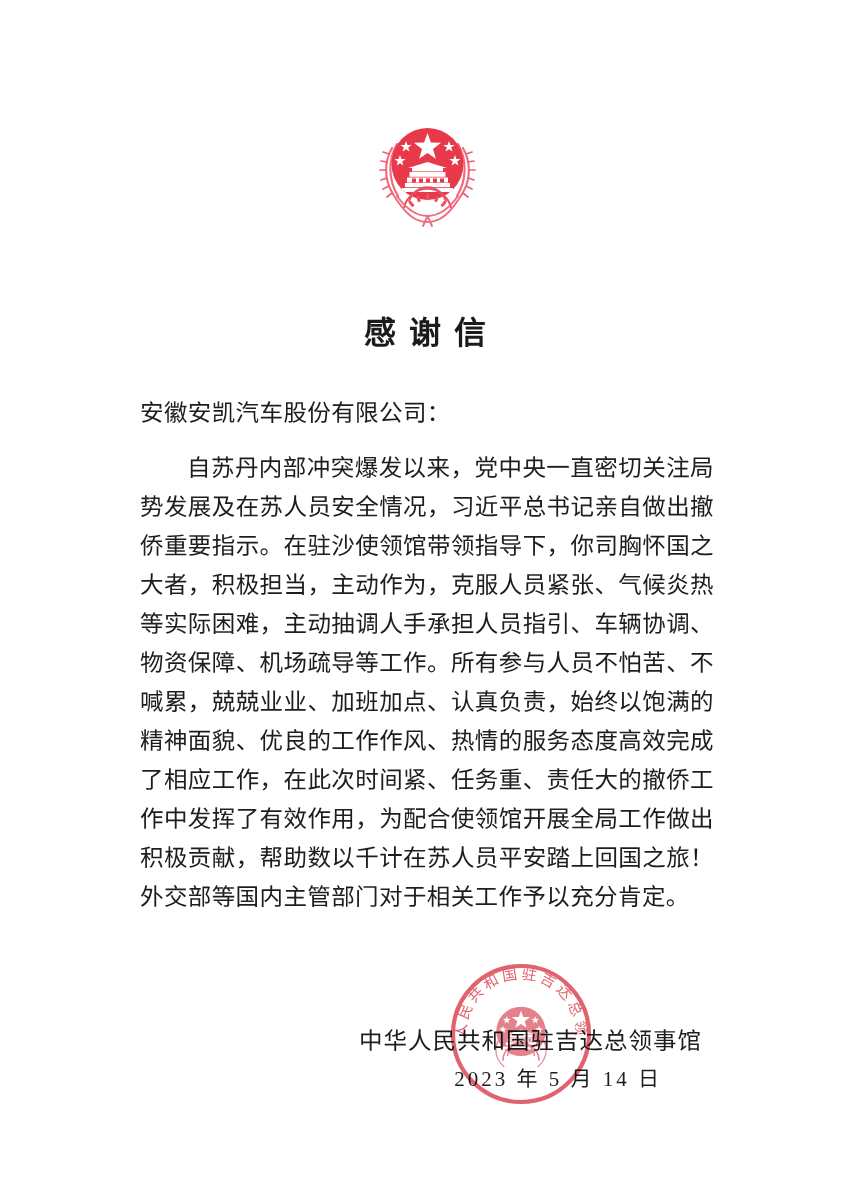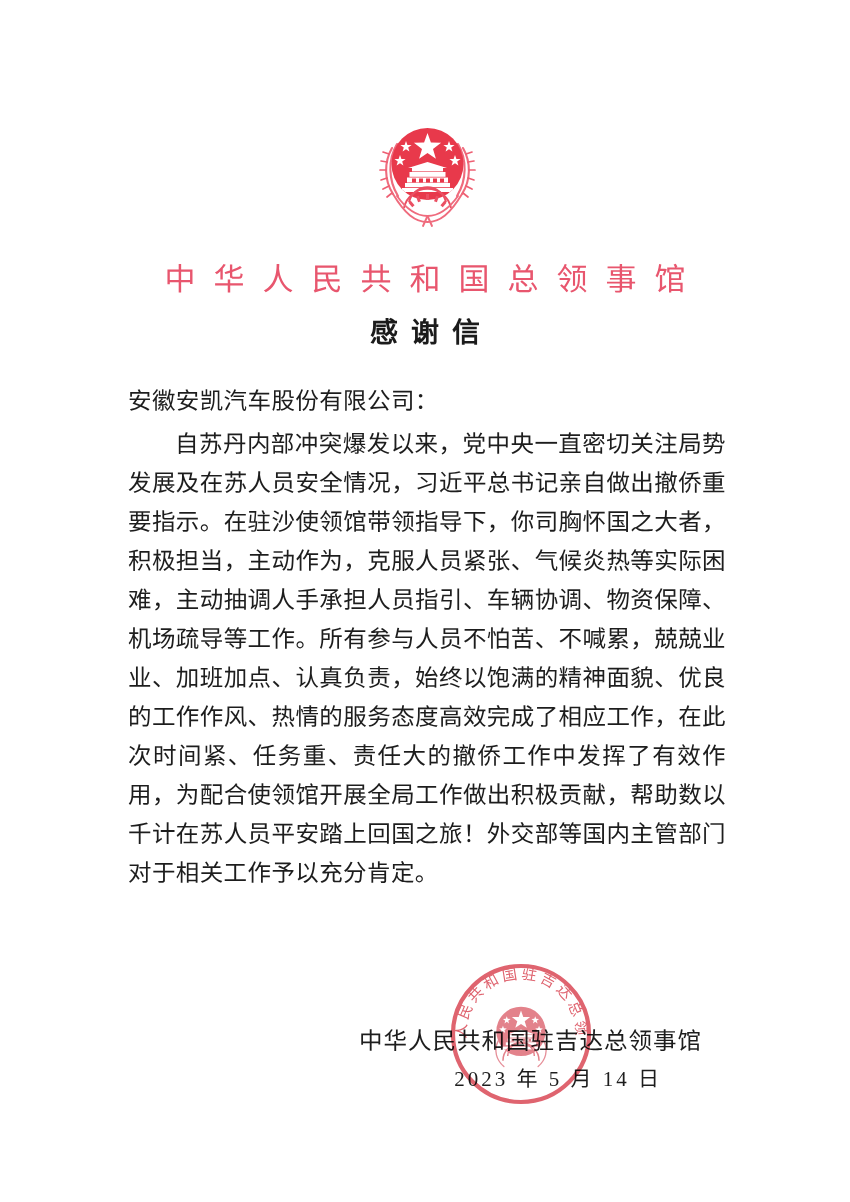--- a/index.html
+++ b/index.html
@@ -47,21 +47,21 @@
   }
 
   
   .doc-title {
     position: absolute;
     left: 0;
     top: 313px;
     width: 850px;
     text-align: center;
     font-family: "Liberation Sans", "DejaVu Sans", sans-serif;
-    font-size: 28px;
+    font-size: 32px;
     line-height: 40px;
     font-weight: bold;
     color: #1b1b1b;
     letter-spacing: 13px;
     text-indent: 13px;
   }
 
   
   .body-block {
     position: absolute;
@@ -71,21 +71,21 @@
   }
   .salutation,
   .para {
     font-family: "Liberation Serif", "DejaVu Serif", serif;
     font-size: 23.5px;
     line-height: 39px;
     color: #1d1d1d;
     text-align: justify;
     text-justify: inter-character;
     letter-spacing: 0.4px;
-    margin: 4px;
+    margin: 16px;
   }
   .salutation { text-indent: 0; }
   .para { text-indent: 2em; }
 
   
   .signature-block {
     position: absolute;
     left: 124px;
     top: 1022px;
     width: 606px;
@@ -195,21 +195,20 @@
 
       <g fill="none" stroke="#ef6b7d" stroke-width="1.9" stroke-linecap="round">
         <path d="M22 82 C32 96 42 102 52.5 102 C63 102 73 96 83 82"></path>
         <path d="M18 80 C30 100 40 108 52.5 108 C65 108 75 100 87 80"></path>
         <path d="M52.5 102 L48 112"></path>
         <path d="M52.5 102 L57 112"></path>
       </g>
     </svg>
   </div>
 
-  <div class="letterhead">中华人民共和国总领事馆</div>
 
   <div class="doc-title">感谢信</div>
 
   <div class="body-block">
     <p class="salutation">安徽安凯汽车股份有限公司：</p>
     <p class="para">自苏丹内部冲突爆发以来，党中央一直密切关注局势发展及在苏人员安全情况，习近平总书记亲自做出撤侨重要指示。在驻沙使领馆带领指导下，你司胸怀国之大者，积极担当，主动作为，克服人员紧张、气候炎热等实际困难，主动抽调人手承担人员指引、车辆协调、物资保障、机场疏导等工作。所有参与人员不怕苦、不喊累，兢兢业业、加班加点、认真负责，始终以饱满的精神面貌、优良的工作作风、热情的服务态度高效完成了相应工作，在此次时间紧、任务重、责任大的撤侨工作中发挥了有效作用，为配合使领馆开展全局工作做出积极贡献，帮助数以千计在苏人员平安踏上回国之旅！外交部等国内主管部门对于相关工作予以充分肯定。</p>
   </div>
 
   <div class="signature-block">
     <div class="sign-org">中华人民共和国驻吉达总领事馆</div>

